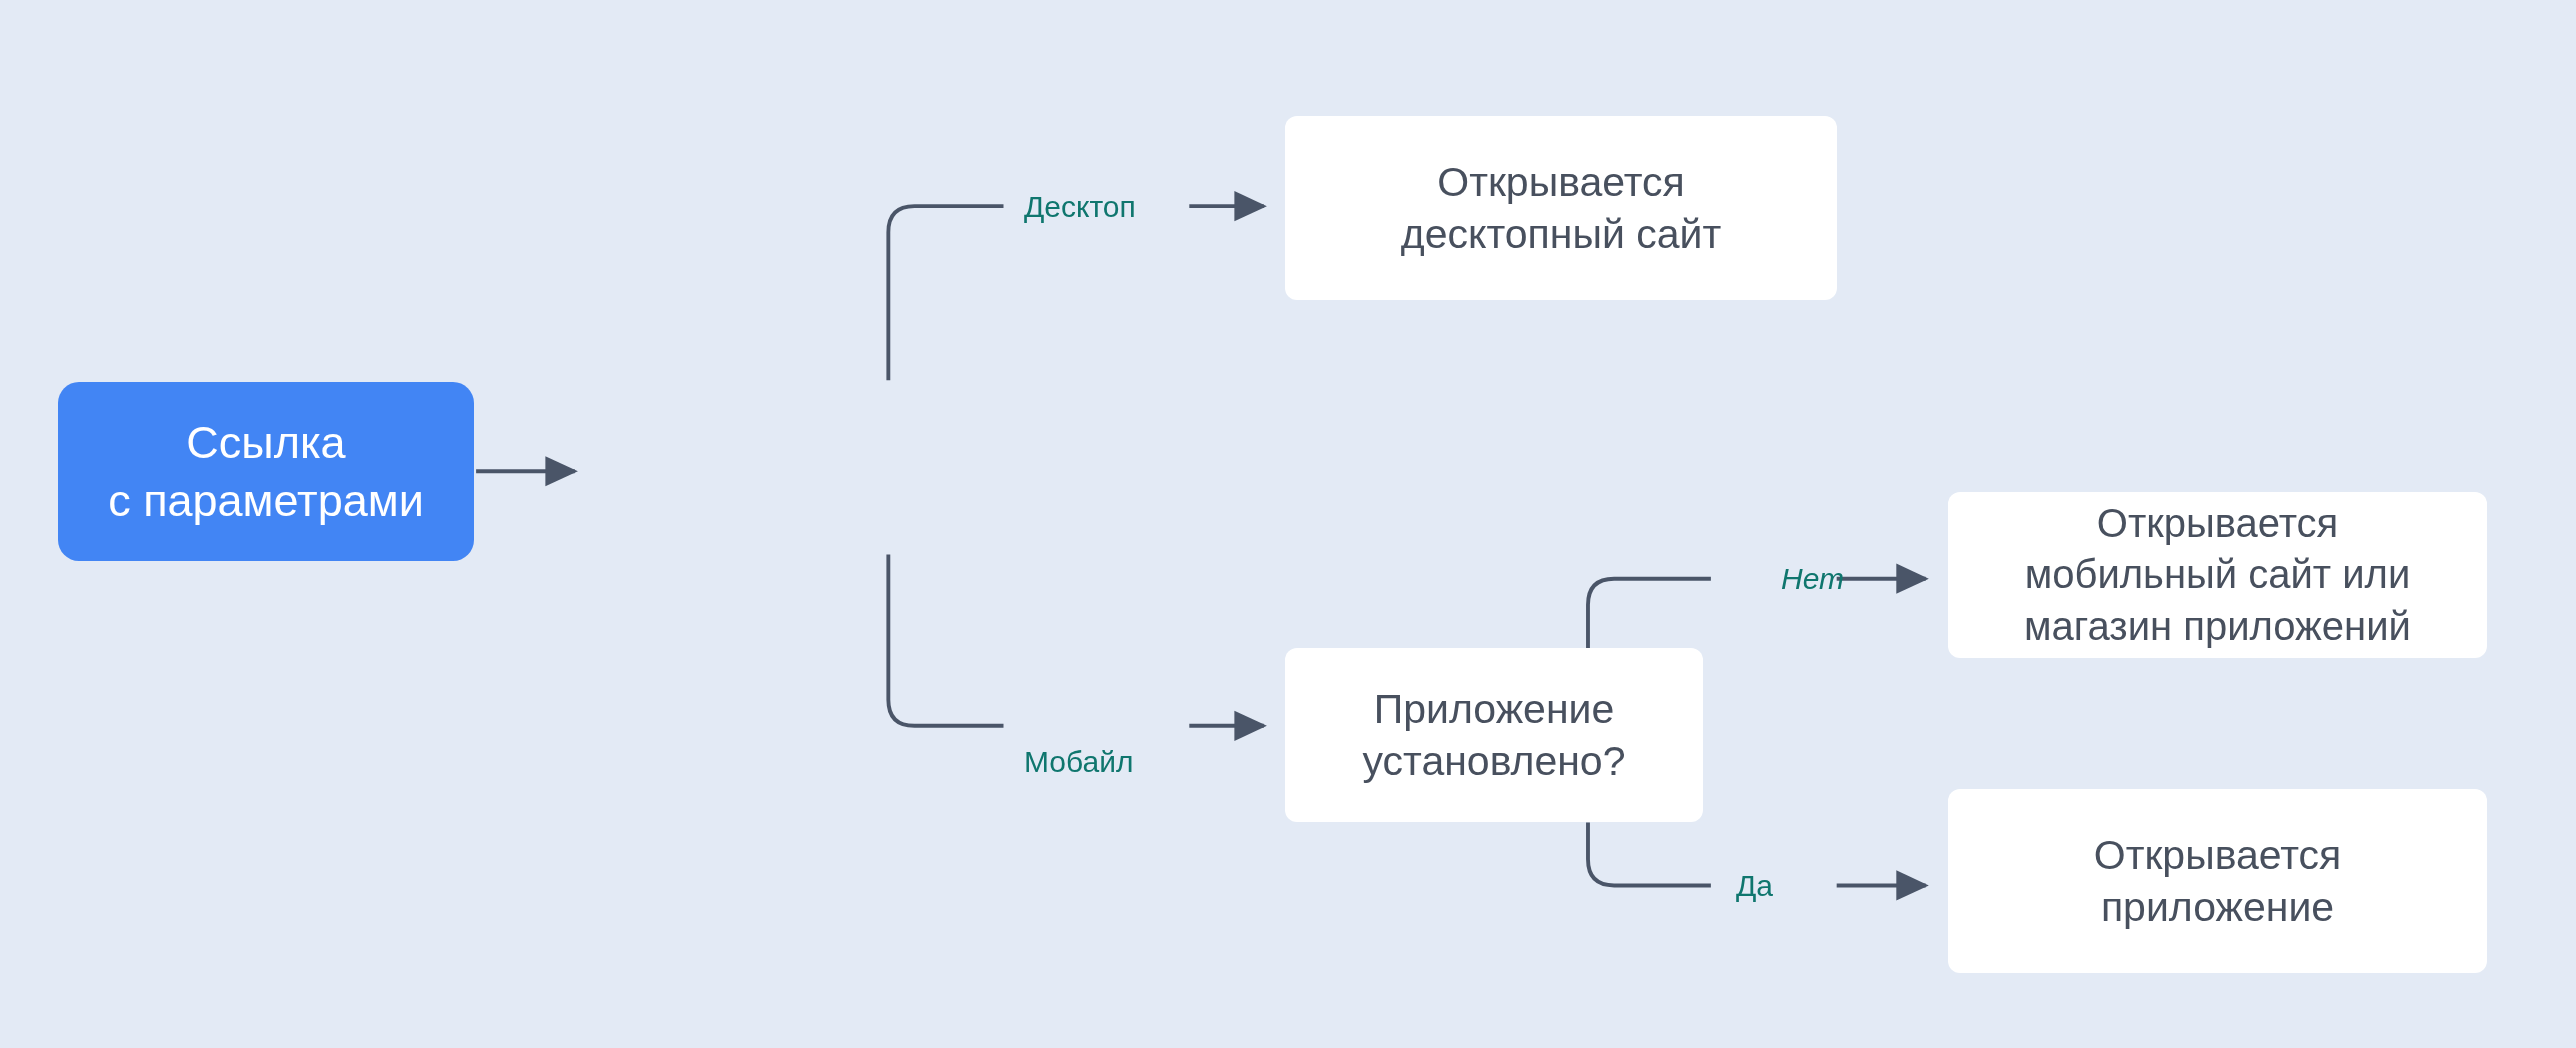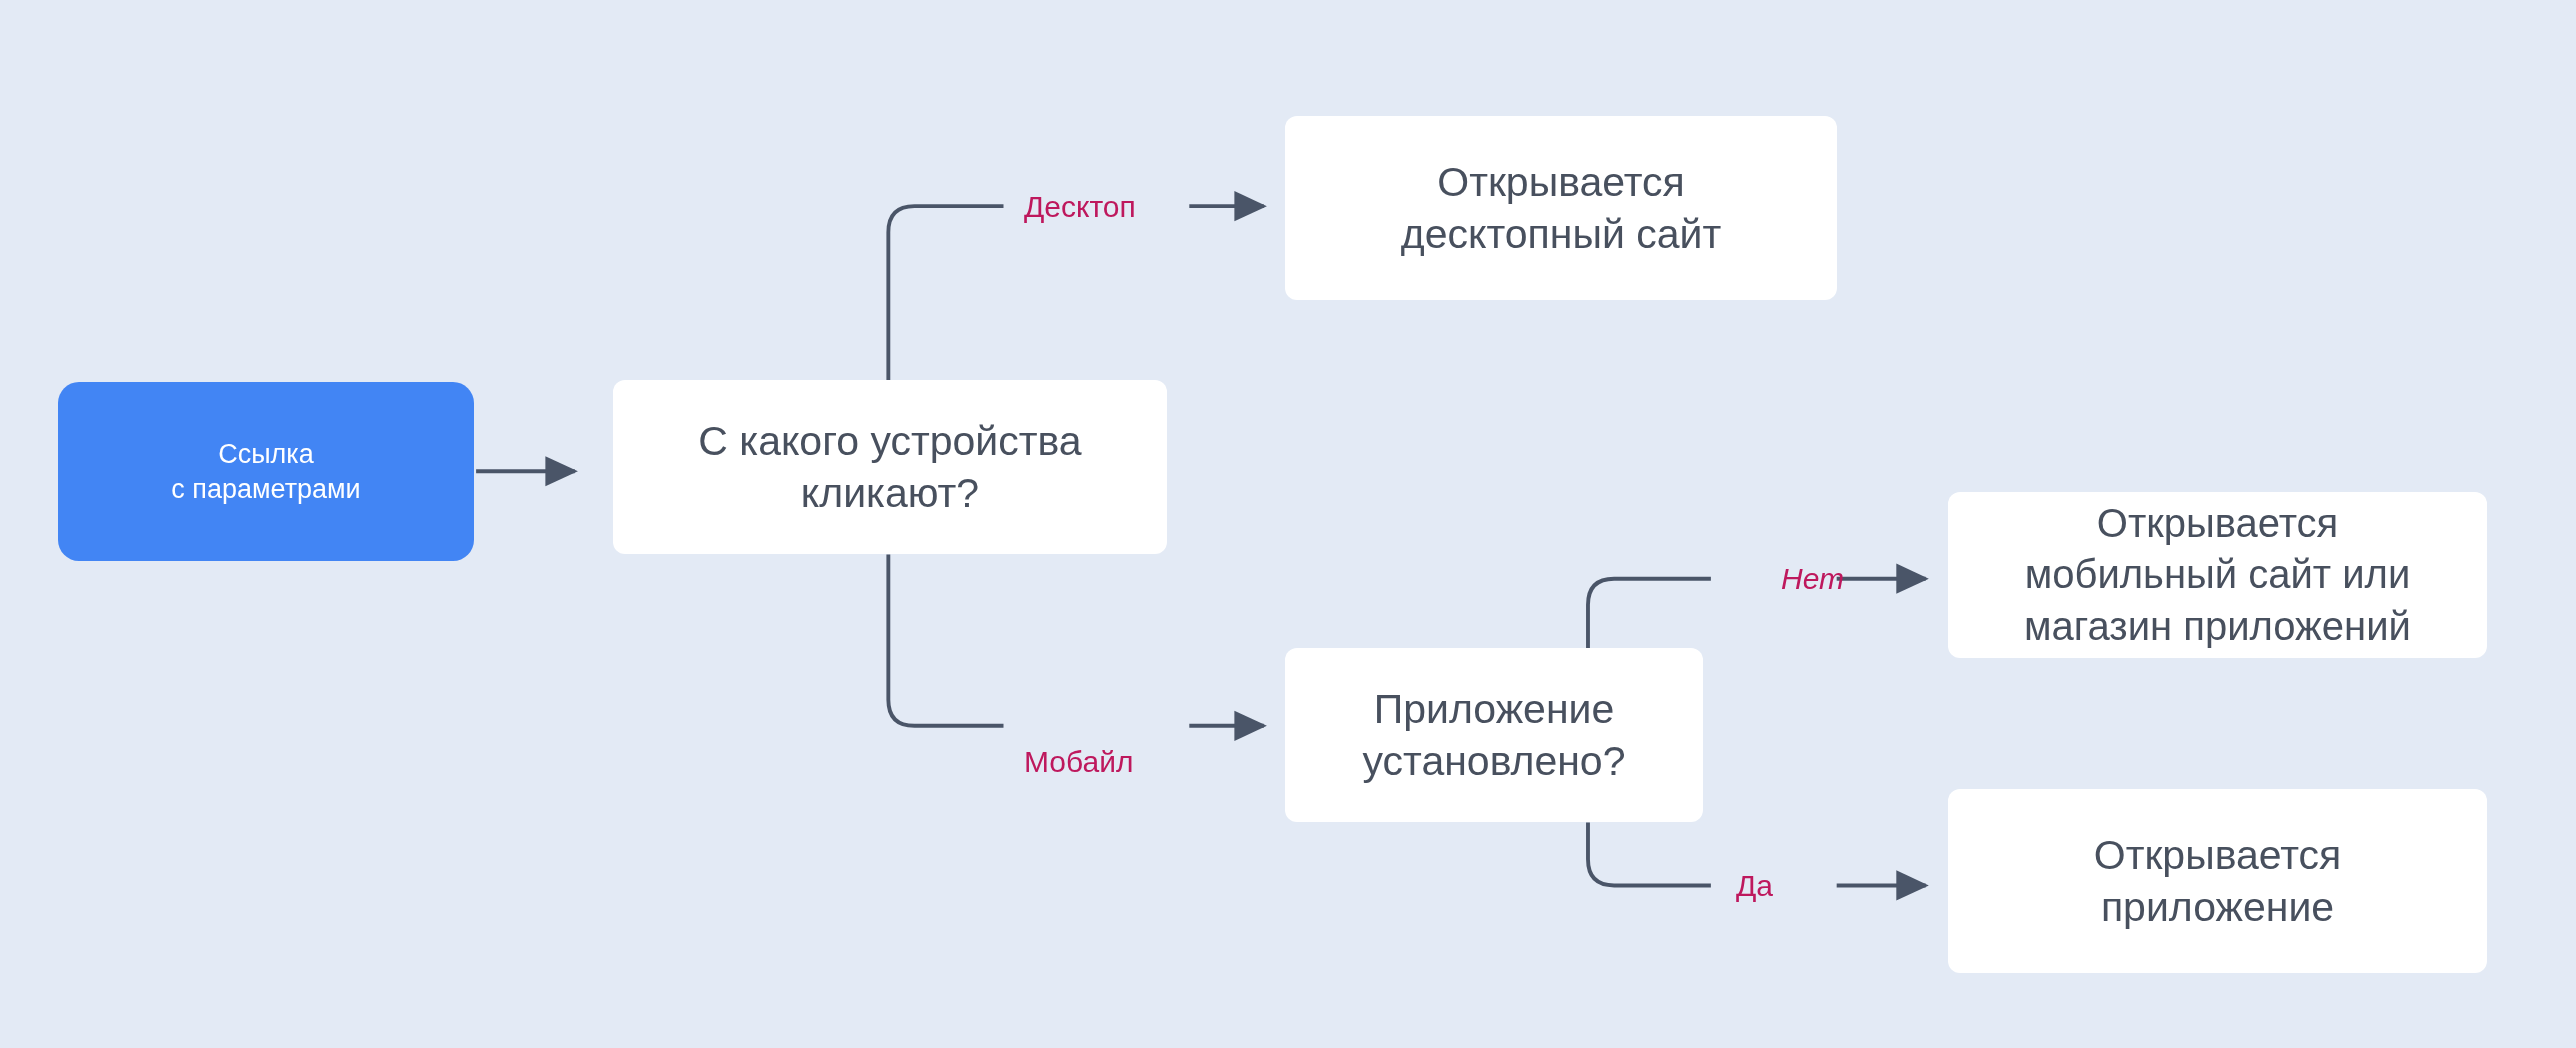--- a/index.html
+++ b/index.html
@@ -36,35 +36,35 @@
     border-radius: 12px;
   }
   .node .node-label {
     display: block;
     white-space: pre-line;
     line-height: 1.28;
   }
   .node-start {
     background: #4285f4;
     color: #ffffff;
-    font-size: 27px;
+    font-size: 45px;
     border-radius: 21px;
   }
   .node-decision,
   .node-result {
     background: #ffffff;
     color: #48505e;
     font-size: 41px;
   }
   .node-result-small {
     font-size: 40px;
   }
   .edge-label {
     position: absolute;
-    color: #be185d;
+    color: #0f766e;
     font-size: 30px;
     white-space: nowrap;
     line-height: 1;
   }
 </style>
 </head>
 <body>
 
 <div id="diagram">
 
@@ -98,24 +98,20 @@
       <path d="M1641,850 L1641,888 Q1641,915 1668,915 L1768,915" fill="none" stroke="#4a5568" stroke-width="4"></path>
       <line x1="1898" y1="915" x2="1990" y2="915" stroke="#4a5568" stroke-width="4" marker-end="url(#arrowhead)"></line>
     </g>
   </svg>
 
   <div class="node node-start" style="left:58px; top:382px; width:416px; height:179px;">
     <span class="node-label">Ссылка
 с параметрами</span>
   </div>
 
-  <div class="node node-decision" style="left:613px; top:380px; width:554px; height:174px;">
-    <span class="node-label">С какого устройства
-кликают?</span>
-  </div>
 
   <div class="node node-result" style="left:1285px; top:116px; width:552px; height:184px;">
     <span class="node-label">Открывается
 десктопный сайт</span>
   </div>
 
   <div class="node node-decision" style="left:1285px; top:648px; width:418px; height:174px;">
     <span class="node-label">Приложение
 установлено?</span>
   </div>

